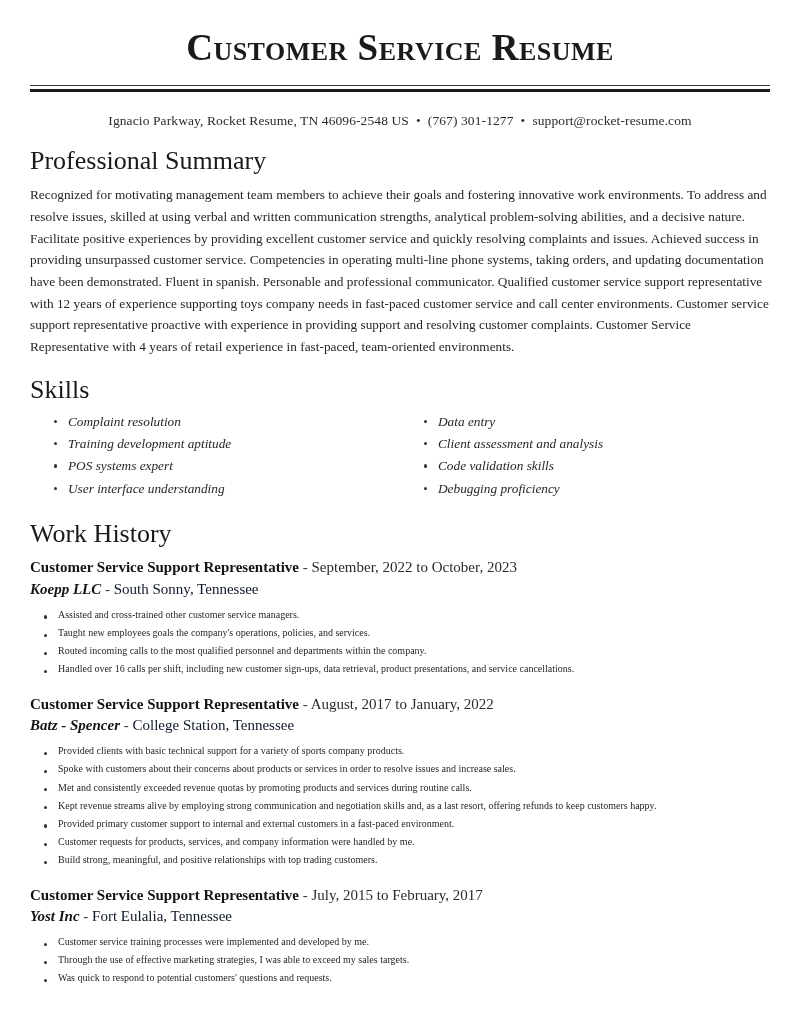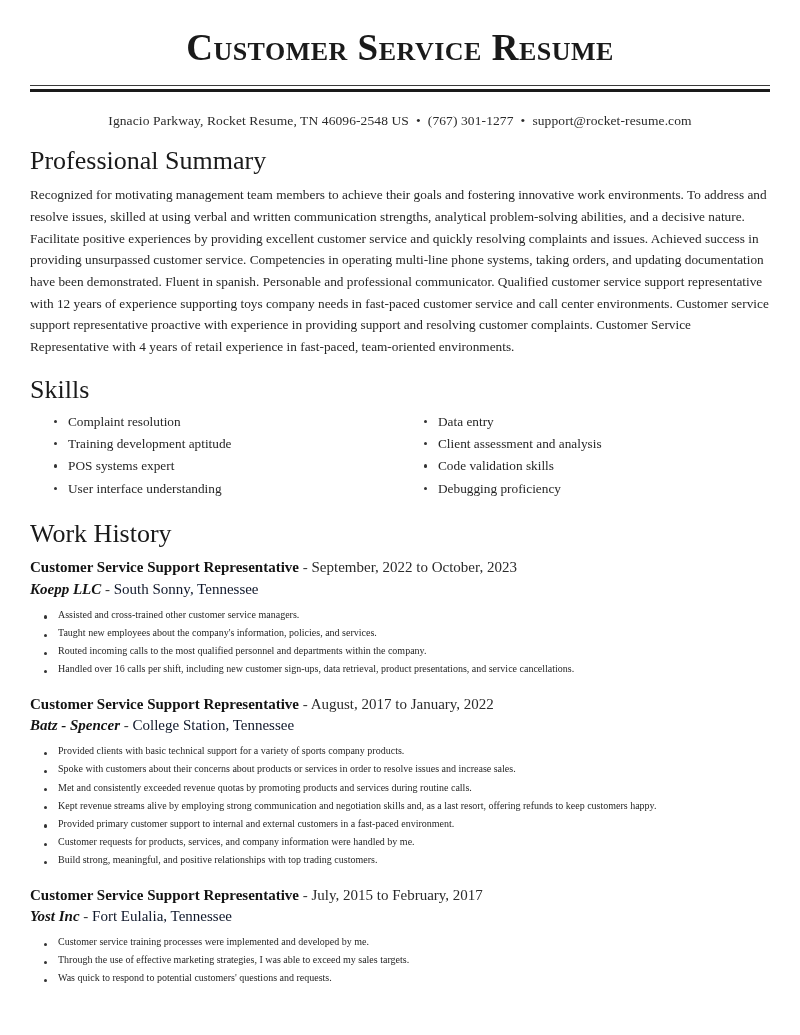--- a/index.html
+++ b/index.html
@@ -82,20 +82,21 @@
     line-height: 1.63;
     color: #262626;
     text-align: left;
     margin: 0;
   }
 
   
   .skills-wrap {
     display: flex;
     margin-top: 2px;
+    font-style: italic;
   }
   .skills-col {
     width: 50%;
     padding-left: 10px;
   }
   ul.bullets {
     margin: 0;
     padding: 0 0 0 28px;
     list-style: none;
   }
@@ -216,21 +217,21 @@
         <span class="job-dash">-</span>
         <span class="job-dates">September, 2022 to October, 2023</span>
       </div>
       <div class="job-line">
         <span class="job-company">Koepp LLC</span>
         <span class="job-dash">-</span>
         <span class="job-location">South Sonny, Tennessee</span>
       </div>
       <ul class="job-bullets">
         <li>Assisted and cross-trained other customer service managers.</li>
-        <li>Taught new employees about the company's information, policies, and services.</li>
+        <li>Taught new employees goals the company's operations, policies, and services.</li>
         <li>Routed incoming calls to the most qualified personnel and departments within the company.</li>
         <li>Handled over 16 calls per shift, including new customer sign-ups, data retrieval, product presentations, and service cancellations.</li>
       </ul>
     </div>
 
     <div class="job">
       <div class="job-line">
         <span class="job-title">Customer Service Support Representative</span>
         <span class="job-dash">-</span>
         <span class="job-dates">August, 2017 to January, 2022</span>

